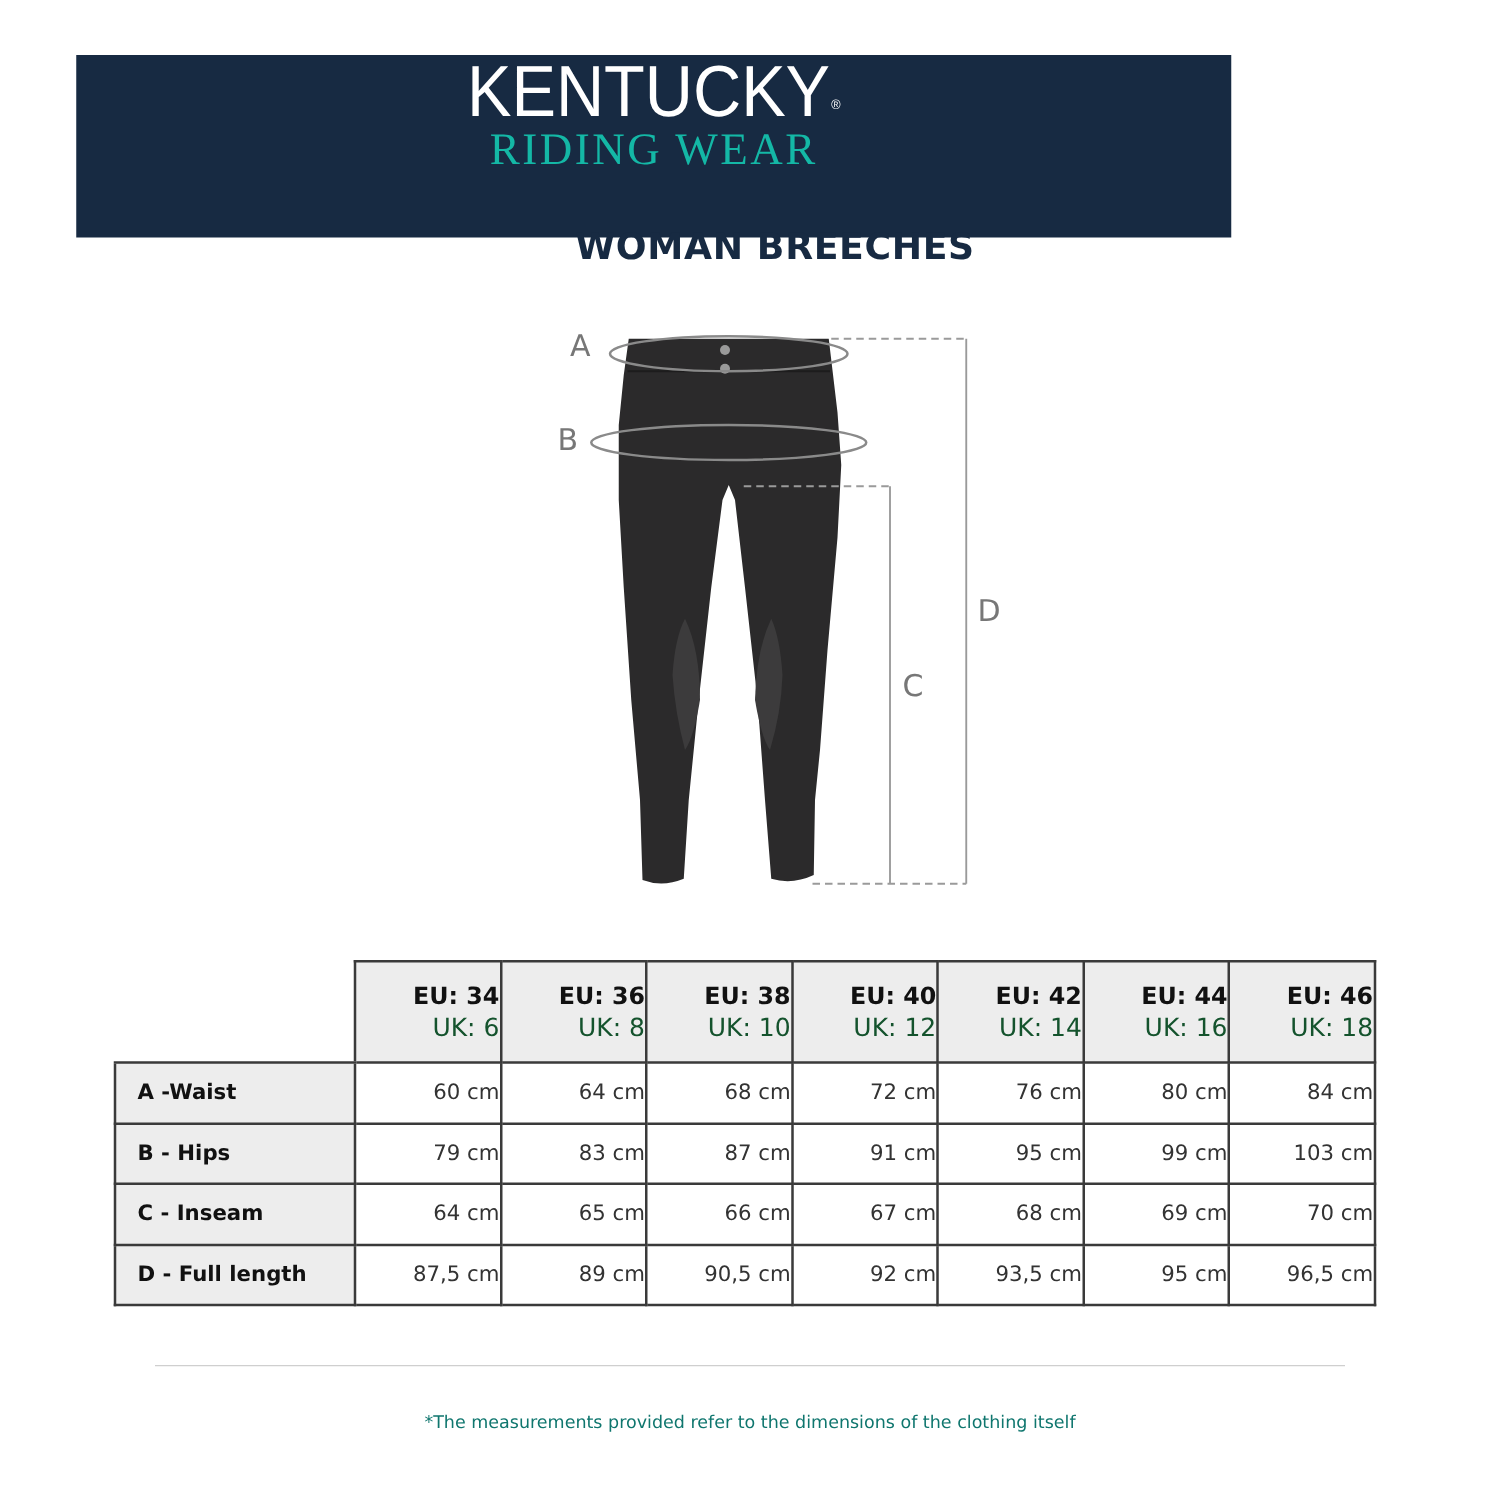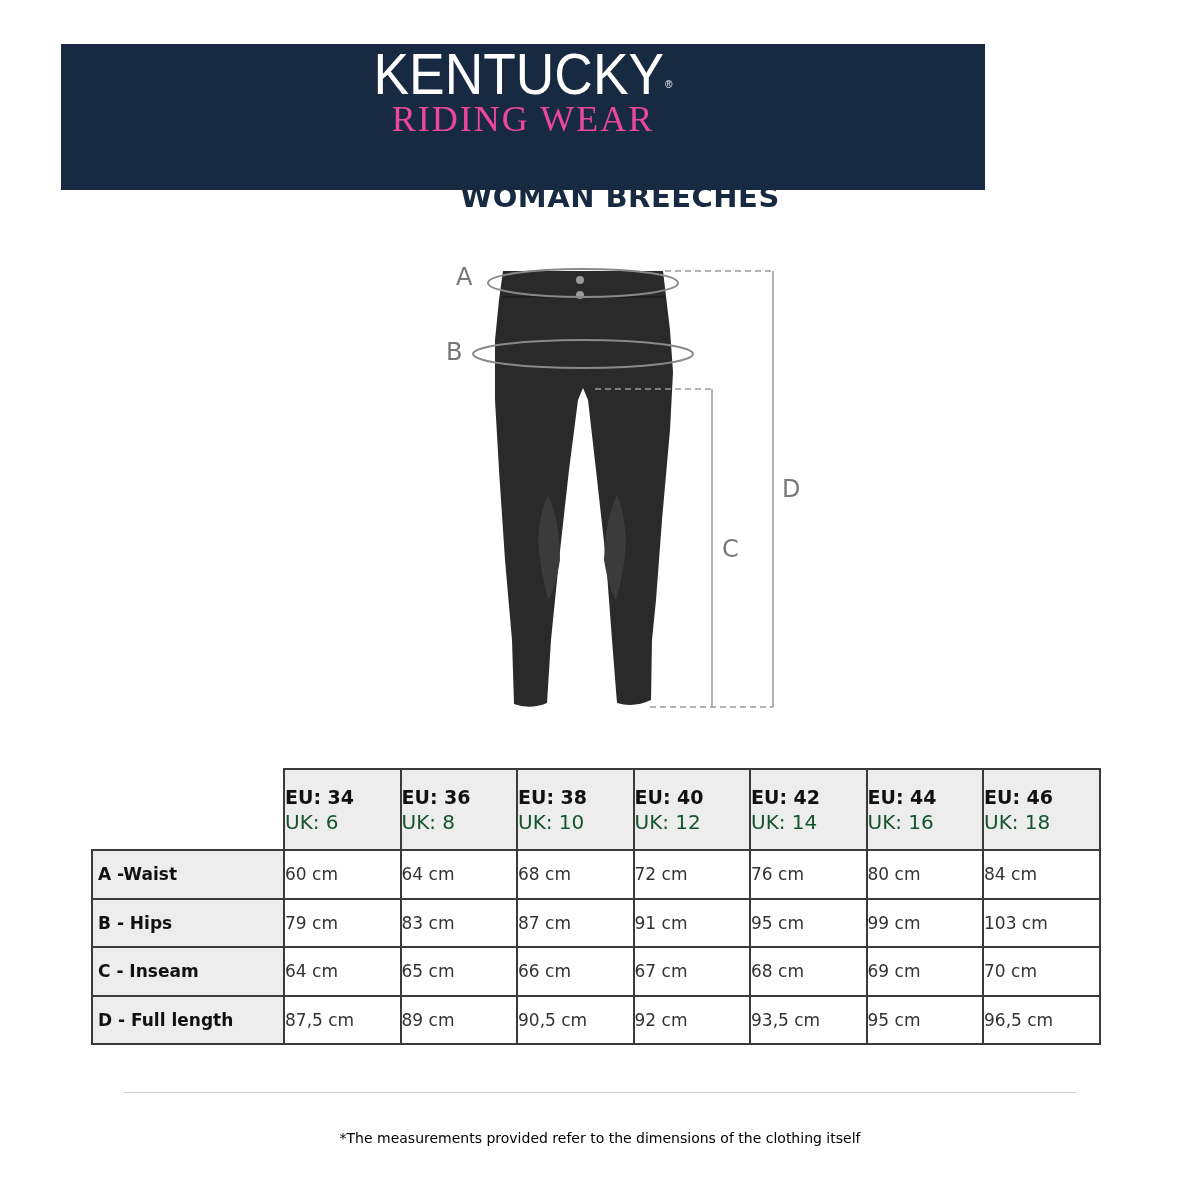--- a/index.html
+++ b/index.html
@@ -12,53 +12,53 @@
       margin-top: 44px;
     }
     .brand-main {
       position: absolute; left: 0; right: 0; top: -4px; text-align: center;
       font-family: "Liberation Sans", sans-serif; font-size: 58px; color: #ffffff;
       letter-spacing: 0px; transform: scaleX(0.92);
     }
     .brand-reg { font-size: 11px; vertical-align: 6px; margin-left: 1px; }
     .brand-sub {
       position: absolute; left: 0; right: 0; top: 54px; text-align: center;
-      font-family: "Liberation Serif", serif; font-size: 36px; color: #ec4899;
+      font-family: "Liberation Serif", serif; font-size: 36px; color: #14b8a6;
       letter-spacing: 2px;
     }
 
     .page-title {
       position: absolute; left: 0; right: 0; top: 180px; text-align: center;
       font-family: "DejaVu Sans", sans-serif; font-weight: bold; font-size: 29px;
       color: #172a42; letter-spacing: 0.5px; margin-left: 40px;
     }
 
     .diagram { position: absolute; left: 0; top: 0; width: 1200px; height: 760px; pointer-events: none; }
     .diagram-label {
       position: absolute; font-family: "DejaVu Sans", sans-serif; font-size: 24px; color: #777;
     }
 
     table.size-table {
       position: absolute; left: 91px; top: 768px; border-collapse: collapse;
       font-family: "DejaVu Sans", sans-serif;
     }
-    .size-table td, .size-table th { border: 2px solid #3a3a3a; text-align: left; }
+    .size-table td, .size-table th { border: 2px solid #3a3a3a; text-align: right; }
     .size-table .corner { border: none; border-bottom: 2px solid #3a3a3a; background: transparent; width: 192px; }
     .size-table th.size-head { width: 116.5px; height: 81px; background: #ededed; font-weight: normal; line-height: 25px; }
     .size-table th.size-head .eu { display: block; font-weight: bold; font-size: 19px; color: #111; }
     .size-table th.size-head .uk { display: block; font-size: 20px; color: #14532d; }
     .size-table td.row-label {
-      text-align: left; padding-left: 5px; background: #ededed; font-weight: bold; font-size: 17px; height: 48.5px; color: #111;
+      text-align: left; padding-left: 17px; background: #ededed; font-weight: bold; font-size: 17px; height: 48.5px; color: #111;
     }
     .size-table td.val { font-size: 17px; color: #333; height: 48.5px; margin-top: 22px; }
 
     .divider { position: absolute; left: 124px; top: 1092px; width: 952px; height: 1px; background: #cfcfcf; }
     .footnote {
       position: absolute; left: 0; right: 0; top: 1130px; text-align: center;
-      font-family: "DejaVu Sans", sans-serif; font-size: 14px; color: #000000;
+      font-family: "DejaVu Sans", sans-serif; font-size: 14px; color: #0f766e;
     }
   </style>
 </head>
 <body>
 
 <div class="banner">
   <div class="brand-main">
     <span>KENTUCKY</span><span class="brand-reg">®</span>
   </div>
   <div class="brand-sub">RIDING WEAR</div>

